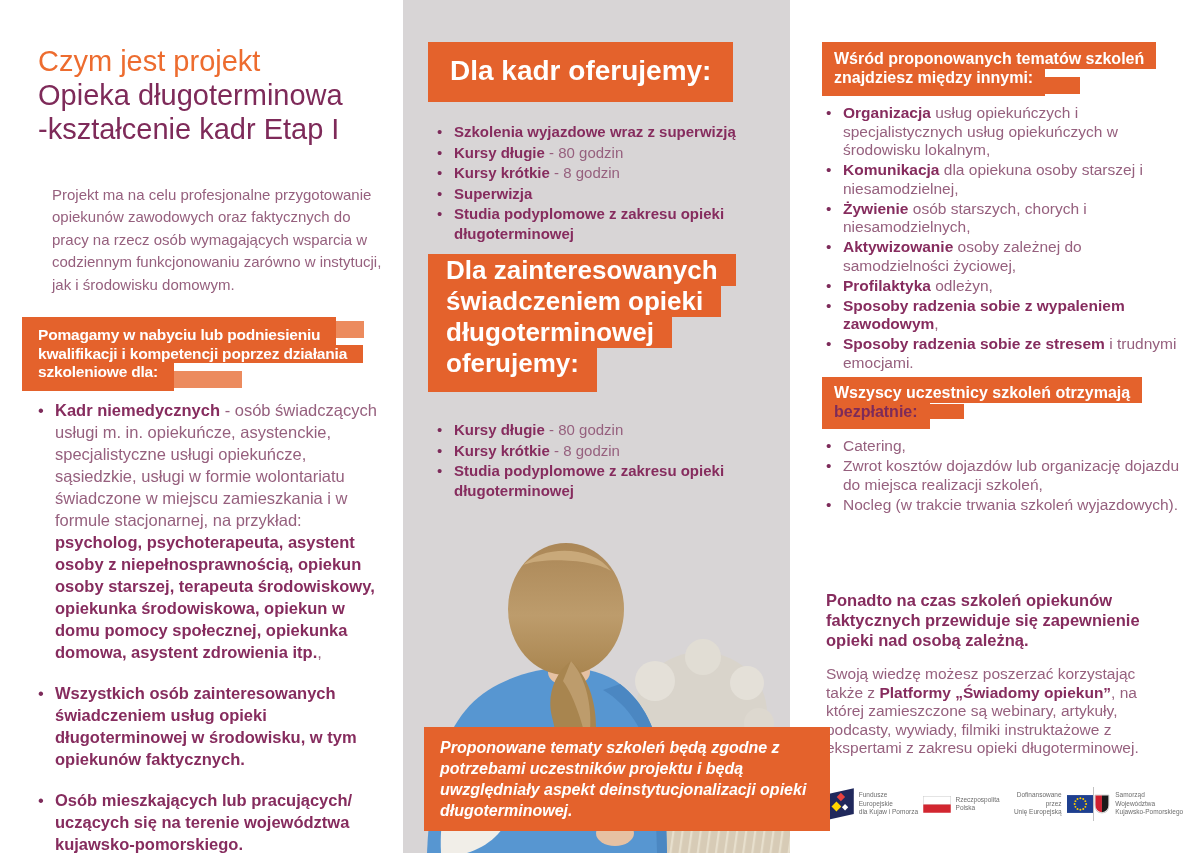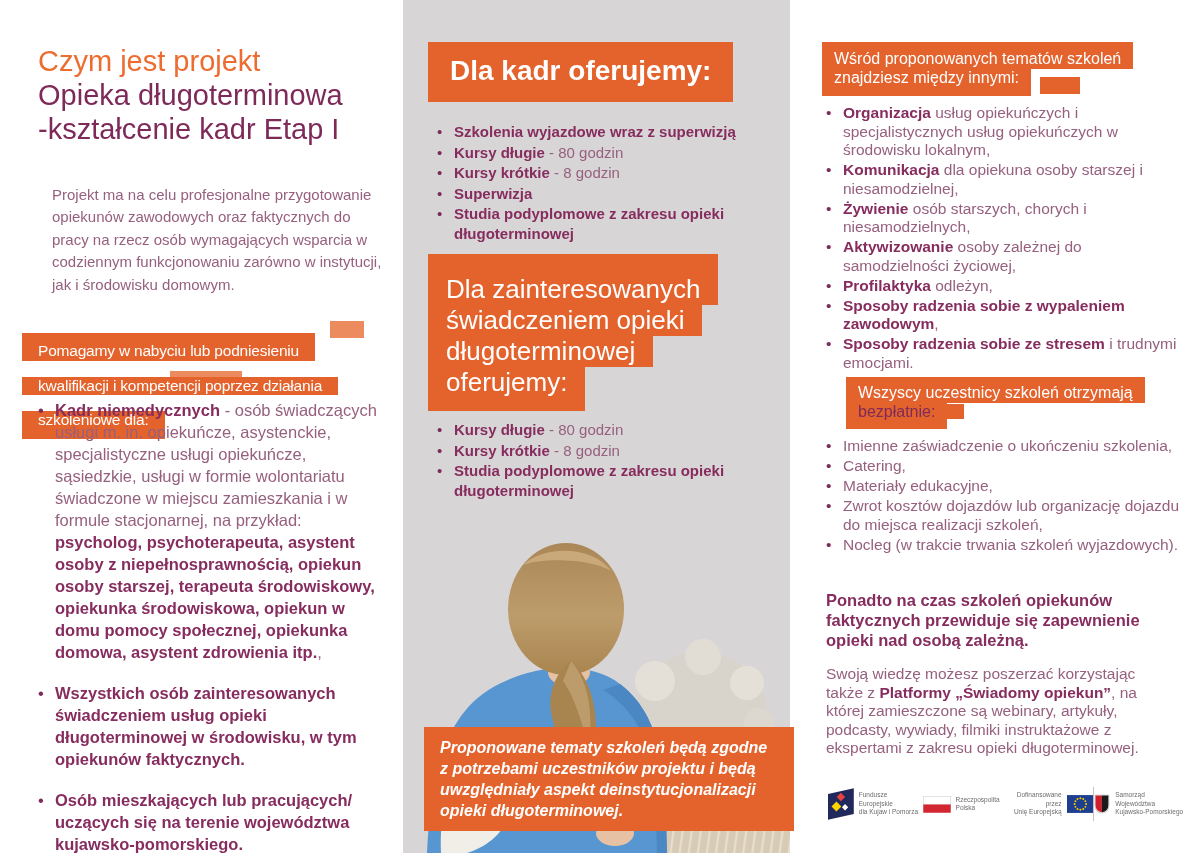--- a/index.html
+++ b/index.html
@@ -9,24 +9,24 @@
   
   .mid-col { position:absolute; left:403px; top:0; width:387px; height:853px; background:#d8d5d6; }
 
   
   .title { position:absolute; left:38px; top:44px; font-size:29px; font-weight:400; line-height:34px; }
   .title .l1 { color:#ED6C2F; }
   .title .l2 { color:#7E2A59; }
   .intro { position:absolute; left:52px; top:184px; width:334px; font-size:15px; line-height:22.4px; color:#96607E; }
 
   .banner { position:absolute; display:flex; flex-direction:column; align-items:flex-start; }
-  .banner .line { background:#E4622C; color:#fff; font-weight:400; white-space:nowrap; }
+  .banner .line { background:#E4622C; color:#fff; font-weight:700; white-space:nowrap; }
 
   .left-banner { left:22px; top:317px; }
-  .left-banner .line { font-size:15.5px; letter-spacing:-0.2px; line-height:18.5px; padding:0 16px;margin-top:16px; }
+  .left-banner .line { font-size:15.5px; letter-spacing:-0.2px; line-height:18.5px; padding:0 16px; }
   .left-banner .line:first-child { padding-top:9px; }
   .left-banner .line:last-child { padding-bottom:9px; }
 
   .accent { position:absolute; background:#EC8B5E; }
   #tab1 { left:330px; top:321px; width:34px; height:17px; }
   #tab2 { left:170px; top:371px; width:72px; height:17px; }
   #tab3 { left:1040px; top:77px;  width:40px; height:17px; background:#E4622C; }
   #tab4 { left:930px;  top:404px; width:34px; height:15px; background:#E4622C; }
 
   ul.bullets { list-style:none; position:absolute; }
@@ -42,40 +42,40 @@
                  font-weight:700; font-size:28px; padding:13px 22px 15px; white-space:nowrap; }
 
   .mid-bullets { left:434px; width:342px; font-size:15px; line-height:19.5px; }
   .mid-bullets li { padding-left:20px; margin-bottom:1px; }
   .mid-bullets li::before { left:3px; }
   #mid-b1 { top:122px; }
   #mid-b2 { top:420px; }
 
   .mid-header2 { left:428px; top:254px; }
   .mid-header2 .line { font-size:26px; line-height:31px; padding:0 18px; }
-  .mid-header2 .line:first-child { padding-top:20px; }
+  .mid-header2 .line:first-child { padding-top:1px; }
   .mid-header2 .line:last-child { padding-bottom:13px; }
 
   .photo { position:absolute; left:403px; top:485px; z-index:1; }
 
-  .note { position:absolute; left:424px; top:727px; width:370px; background:#E4622C; color:#fff;
+  .note { position:absolute; left:424px; top:727px; width:406px; background:#E4622C; color:#fff;
           font-style:italic; font-weight:700; font-size:16px; line-height:21px; padding:10px 16px; z-index:2; }
 
   
   .right-header1 { left:822px; top:42px; }
   .right-header1 .line, .right-header2 .line { font-size:16px; line-height:18.5px; padding:0 12px; }
   .right-header1 .line:first-child { padding-top:8px; }
   .right-header1 .line:last-child { padding-bottom:9px; }
 
   .right-bullets { font-size:15.5px; line-height:18.5px; }
   .right-bullets li { margin-bottom:1.5px; }
   #right-b1 { left:826px; top:104px; width:358px; }
   #right-b2 { left:826px; top:437px; width:358px; }
 
-  .right-header2 { left:822px; top:377px;margin-left:24px; }
+  .right-header2 { left:822px; top:377px; }
   .right-header2 .line:first-child { padding-top:7px; }
   .right-header2 .line:last-child { padding-bottom:8px; }
   .right-header2 .line-plum { color:#7D2B5A; }
 
   .pbold { position:absolute; left:826px; top:590px; width:360px; font-size:16.5px; line-height:20px;
            font-weight:700; color:#862C5E; }
   .p2 { position:absolute; left:826px; top:665px; width:342px; font-size:15.5px; line-height:18.5px; color:#96607E; }
   .p2 .b { font-weight:700; color:#862C5E; }
 
   
@@ -196,23 +196,21 @@
       <li><span class="b">Sposoby radzenia sobie z wypaleniem zawodowym</span><span class="r">,</span></li>
       <li><span class="b">Sposoby radzenia sobie ze stresem</span><span class="r"> i trudnymi emocjami.</span></li>
     </ul>
 
   <div class="banner right-header2">
     <div class="line">Wszyscy uczestnicy szkoleń otrzymają</div>
     <div class="line line-plum">bezpłatnie:</div>
   </div>
 
   <ul class="bullets right-bullets" id="right-b2">
-      <li><span class="r">Imienne zaświadczenie o ukończeniu szkolenia,</span></li>
       <li><span class="r">Catering,</span></li>
-      <li><span class="r">Materiały edukacyjne,</span></li>
       <li><span class="r">Zwrot kosztów dojazdów lub organizację dojazdu do miejsca realizacji szkoleń,</span></li>
       <li><span class="r">Nocleg (w trakcie trwania szkoleń wyjazdowych).</span></li>
     </ul>
 
   <p class="pbold">Ponadto na czas szkoleń opiekunów faktycznych przewiduje się zapewnienie opieki nad osobą zależną.</p>
 
   <p class="p2"><span class="r">Swoją wiedzę możesz poszerzać korzystając także z </span><span class="b">Platformy „Świadomy opiekun”</span><span class="r">, na której zamieszczone są webinary, artykuły, podcasty, wywiady, filmiki instruktażowe z ekspertami z zakresu opieki długoterminowej.</span></p>
 
   <div class="footer">
 

